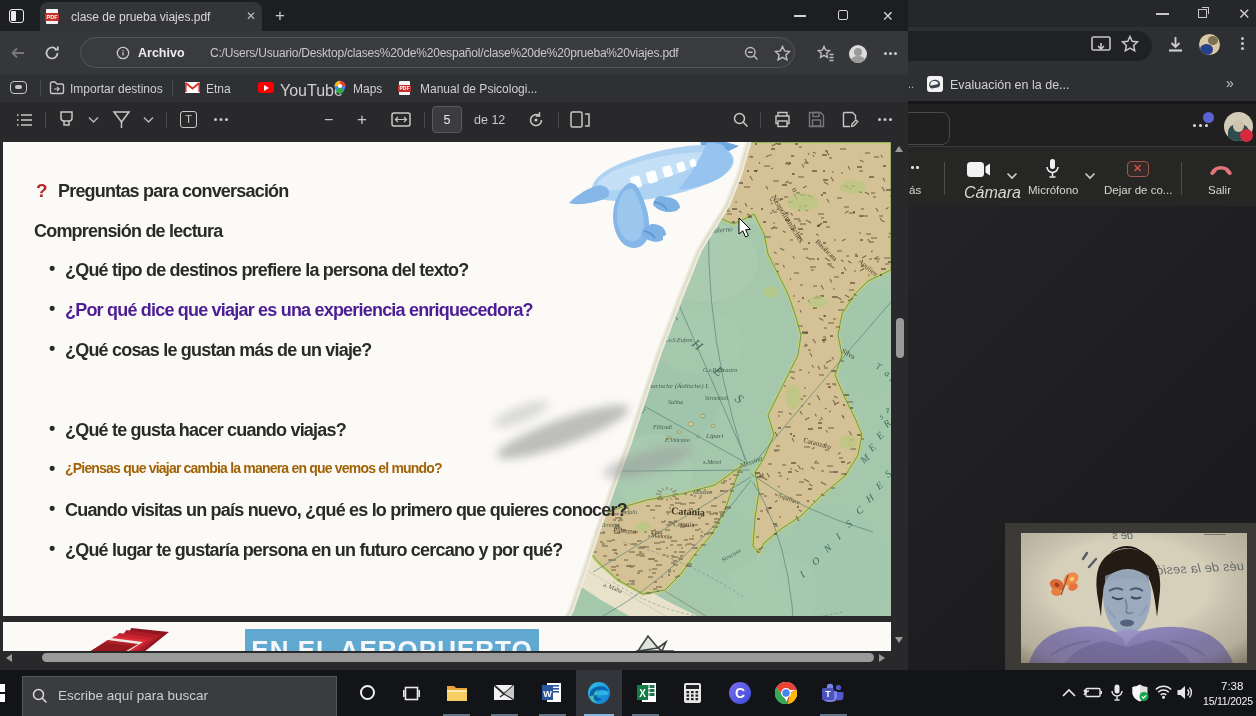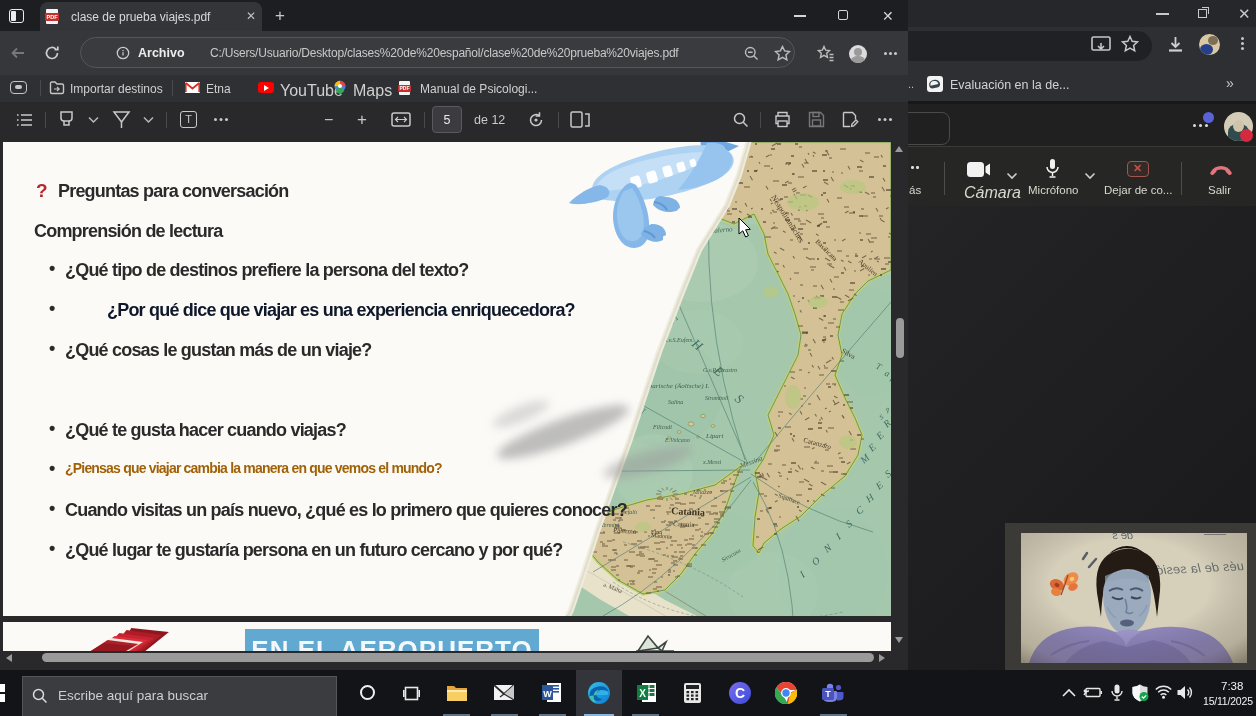--- a/index.html
+++ b/index.html
@@ -237,21 +237,21 @@
   <div class="abs" style="left:258px;top:82px;width:16px;height:11px;background:#f00;border-radius:3px;"></div>
   <div class="abs" style="left:264px;top:84.5px;width:0;height:0;border-left:5px solid #fff;border-top:3px solid transparent;border-bottom:3px solid transparent;"></div>
   <div class="abs" style="left:280px;top:82px;color:#d0d0d0;font-size:16px;">YouTube</div>
   <svg class="abs" style="left:333px;top:80px;" width="14" height="15" viewBox="0 0 14 15">
     <path d="M7 0.8 a5.5 5.5 0 0 1 5.5 5.5 q0 3.2 -5.5 8 q-5.5 -4.8 -5.5 -8 A5.5 5.5 0 0 1 7 0.8 Z" fill="#4285f4"></path>
     <path d="M7 0.8 a5.5 5.5 0 0 1 5.5 5.5 l-5.5 0 Z" fill="#ea4335"></path>
     <path d="M1.5 6.3 a5.5 5.5 0 0 1 5.5 -5.5 l0 5.5 Z" fill="#fbbc04"></path>
     <path d="M7 6.3 l4.5 4.5 q-2 2 -4.5 3.5 q-2.5 -1.5 -4.5 -3.5 Z" fill="#34a853"></path>
     <circle cx="7" cy="6" r="2" fill="#fff"></circle>
   </svg>
-  <div class="abs" style="left:353px;top:82px;color:#d0d0d0;font-size:16px;">Maps</div>
+  <div class="abs" style="left:353px;top:82px;color:#d0d0d0;font-size:12px;">Maps</div>
   <div class="abs" style="left:399px;top:81px;width:11px;height:14px;background:#f5f5f5;border-radius:1px;"></div>
   <div class="abs" style="left:398px;top:85px;width:13px;height:7px;background:#c4302b;border-radius:1px;color:#fff;font-size:5px;font-weight:bold;text-align:center;line-height:7px;">PDF</div>
   <div class="abs" style="left:420px;top:82px;color:#d0d0d0;font-size:12px;">Manual de Psicologi...</div>
 
   <div class="abs" style="left:0;top:102px;width:908px;height:38px;background:#29292c;"></div>
   <svg class="abs" style="left:16px;top:113px;" width="17" height="14" viewBox="0 0 17 14">
     <path d="M5 2 h11 M5 7 h11 M5 12 h11" stroke="#c8c8c8" stroke-width="1.6"></path>
     <path d="M1 2 h1.6 M1 7 h1.6 M1 12 h1.6" stroke="#c8c8c8" stroke-width="1.6"></path>
   </svg>
   <div class="abs" style="left:45px;top:112px;width:1px;height:16px;background:#4a4a4d;"></div>
@@ -1054,21 +1054,21 @@
 <g transform="translate(736,76)">
 <path d="M0,0 L0,16 L3.8,12.8 L6.6,19 L9.4,17.6 L6.6,11.8 L11.3,11.3 Z" fill="#fff" stroke="#000" stroke-width="1"></path>
 </g>
 </svg>
     <div class="abs" style="left:33px;top:38px;color:#b5272d;font-size:19px;font-weight:bold;">?</div>
     <div class="abs" style="left:31px;top:79px;color:#2a2a2a;font-size:18px;font-weight:bold;letter-spacing:-0.8px;">Comprensión de lectura</div>
     <div class="abs" style="left:55px;top:39px;color:#2a2a2a;font-size:18px;font-weight:bold;letter-spacing:-0.8px;">Preguntas para conversación</div>
     <div class="abs" style="left:46px;top:116px;color:#2a2a2a;font-size:18px;font-weight:bold;">•</div>
     <div class="abs" style="left:62px;top:118px;color:#2a2a2a;font-size:18px;font-weight:bold;letter-spacing:-0.8px;">¿Qué tipo de destinos prefiere la persona del texto?</div>
     <div class="abs" style="left:46px;top:156px;color:#2a2a2a;font-size:18px;font-weight:bold;">•</div>
-    <div class="abs" style="left:62px;top:158px;color:#0f172a;font-size:18px;font-weight:bold;letter-spacing:-0.8px;margin-left:42px;">¿Por qué dice que viajar es una experiencia enriquecedora?</div>
+    <div class="abs" style="left:62px;top:158px;color:#4c1d95;font-size:18px;font-weight:bold;letter-spacing:-0.8px;">¿Por qué dice que viajar es una experiencia enriquecedora?</div>
     <div class="abs" style="left:46px;top:196px;color:#2a2a2a;font-size:18px;font-weight:bold;">•</div>
     <div class="abs" style="left:62px;top:198px;color:#2a2a2a;font-size:18px;font-weight:bold;letter-spacing:-0.8px;">¿Qué cosas le gustan más de un viaje?</div>
     <div class="abs" style="left:46px;top:276px;color:#2a2a2a;font-size:18px;font-weight:bold;">•</div>
     <div class="abs" style="left:62px;top:278px;color:#2a2a2a;font-size:18px;font-weight:bold;letter-spacing:-0.8px;text-align:center;">¿Qué te gusta hacer cuando viajas?</div>
     <div class="abs" style="left:46px;top:316px;color:#2a2a2a;font-size:18px;font-weight:bold;">•</div>
     <div class="abs" style="left:62px;top:318px;color:#a16207;font-size:14px;font-weight:bold;letter-spacing:-0.8px;">¿Piensas que viajar cambia la manera en que vemos el mundo?</div>
     <div class="abs" style="left:46px;top:356px;color:#2a2a2a;font-size:18px;font-weight:bold;">•</div>
     <div class="abs" style="left:62px;top:358px;color:#2a2a2a;font-size:18px;font-weight:bold;letter-spacing:-0.8px;">Cuando visitas un país nuevo, ¿qué es lo primero que quieres conocer?</div>
     <div class="abs" style="left:46px;top:396px;color:#2a2a2a;font-size:18px;font-weight:bold;">•</div>
     <div class="abs" style="left:62px;top:398px;color:#2a2a2a;font-size:18px;font-weight:bold;letter-spacing:-0.8px;">¿Qué lugar te gustaría persona en un futuro cercano y por qué?</div>

